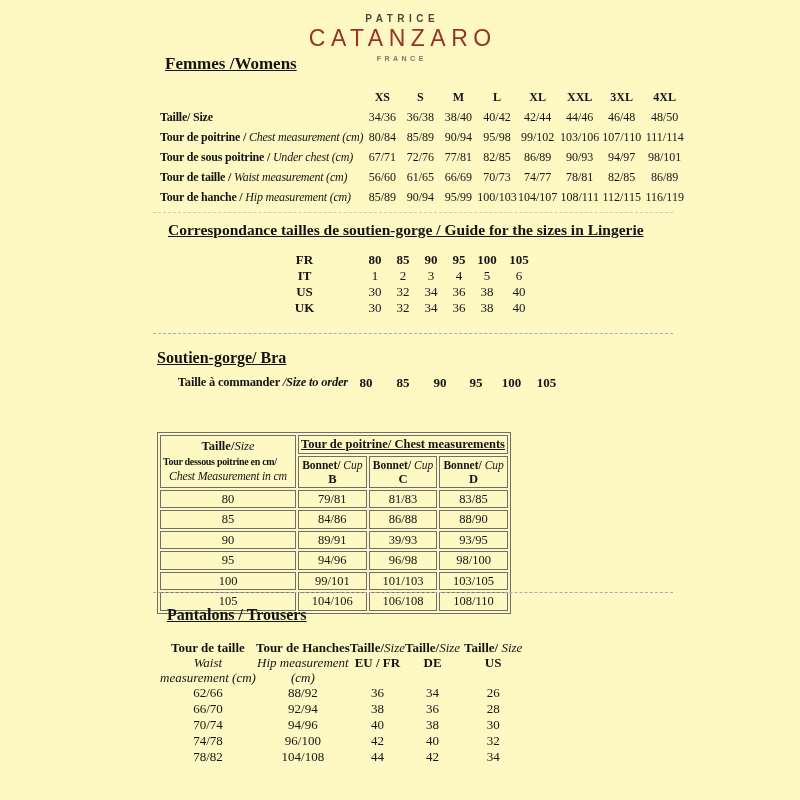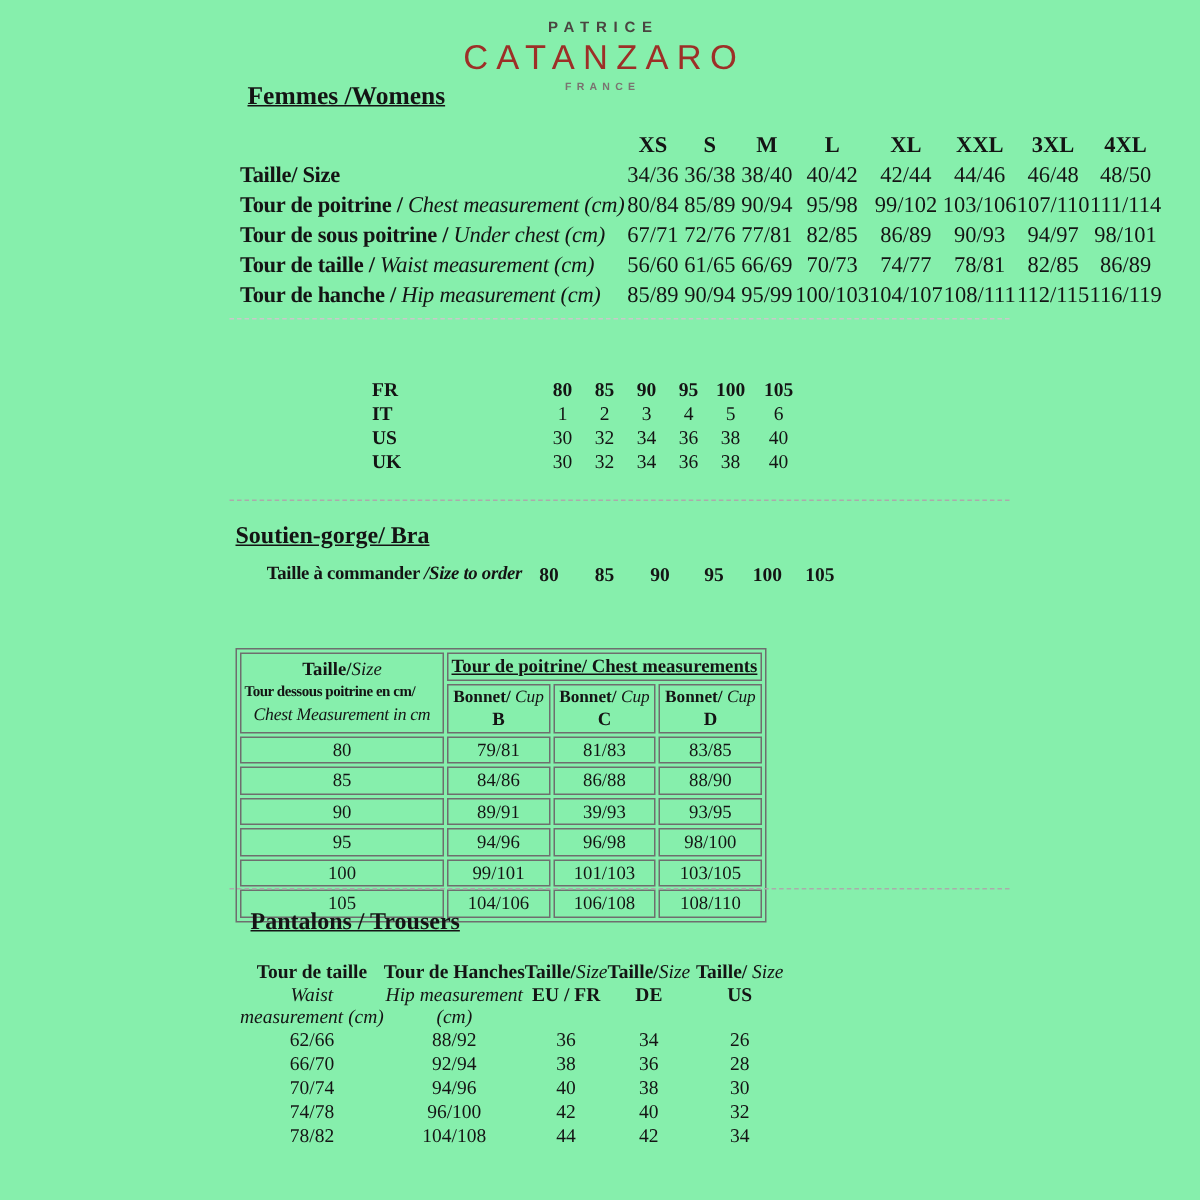--- a/index.html
+++ b/index.html
@@ -1,18 +1,18 @@
 <!DOCTYPE html>
 <html><head>
 <meta charset="utf-8">
 <style>
   * { box-sizing: border-box; }
   html, body { margin: 0; padding: 0; }
   body { width: 800px; height: 800px; background: #fff; font-family: "Liberation Serif", serif; color: #141414; }
-  .page { position: relative; width: 800px; height: 800px; overflow: hidden; background: #86efac; }
+  .page { position: relative; width: 800px; height: 800px; overflow: hidden; background: #fef9c3; }
 
   
   .logo { position: absolute; top: 13px; left: 0; width: 800px; text-align: center; font-family: "Liberation Sans", sans-serif; }
   .logo-top { font-size: 10px; font-weight: 700; letter-spacing: 4.5px; text-indent: 4.5px; color: #4a4440; }
   .logo-main { font-size: 23px; letter-spacing: 5.5px; text-indent: 5.5px; color: #9d2f27; margin-top: 1px; }
   .logo-sub { font-size: 7px; font-weight: 700; letter-spacing: 3.5px; text-indent: 3.5px; color: #7a7370; margin-top: 3px; }
 
   
   .h { position: absolute; font-weight: 700; text-decoration: underline; white-space: nowrap; }
   #h-femmes { top: 54px; left: 165px; font-size: 17px; }
@@ -25,28 +25,28 @@
   #sep1 { top: 212px; border-top-color: #c9c9c9; }
   #sep2 { top: 333px; }
   #sep3 { top: 592px; }
 
   table { border-collapse: collapse; table-layout: fixed; }
   td { padding: 0; white-space: nowrap; }
   b { font-weight: 700; } i { font-style: italic; }
 
   
   .t-wom { position: absolute; top: 87px; left: 160px; }
-  .t-wom td { font-size: 15px; height: 20px; text-align: center; }
+  .t-wom td { font-size: 12px; height: 20px; text-align: center; }
   .t-wom td.lbl { text-align: left; letter-spacing: -0.2px; }
   .t-wom tr.hd td { font-weight: 700; }
 
   
   .t-ling { position: absolute; top: 252px; left: 248px; }
   .t-ling td { font-size: 13px; height: 15.6px; text-align: center; }
-  .t-ling td.lbl { text-align: left; font-weight: 700; }
+  .t-ling td.lbl { text-align: center; font-weight: 700; }
   .t-ling tr.frr td { font-weight: 700; }
 
   
   .t-bra { position: absolute; top: 372px; left: 158px; }
   .t-bra td { font-size: 13px; text-align: center; vertical-align: middle; }
   .t-bra td.lbl { text-align: right; font-size: 12.5px; letter-spacing: -0.2px; }
   .t-bra tr.r1 td { height: 21px; }
   .t-bra tr.r1 td.val { font-weight: 700; }
   .t-bra tr.r2 td { height: 38px; }
   .t-bra .lbl .ln { display: block; line-height: 15px; }
@@ -159,20 +159,21 @@
       <td>104/107</td>
       <td>108/111</td>
       <td>112/115</td>
       <td>116/119</td>
     </tr>
   </tbody>
     </table>
 
   <div class="sep" id="sep1"></div>
 
+  <div class="h" id="h-corr">Correspondance tailles de soutien-gorge / Guide for the sizes in Lingerie</div>
 
   <table class="t-ling">
     <colgroup>
         <col style="width:113px">
         <col style="width:28px">
         <col style="width:28px">
         <col style="width:28px">
         <col style="width:28px">
         <col style="width:28px">
         <col style="width:36px">

